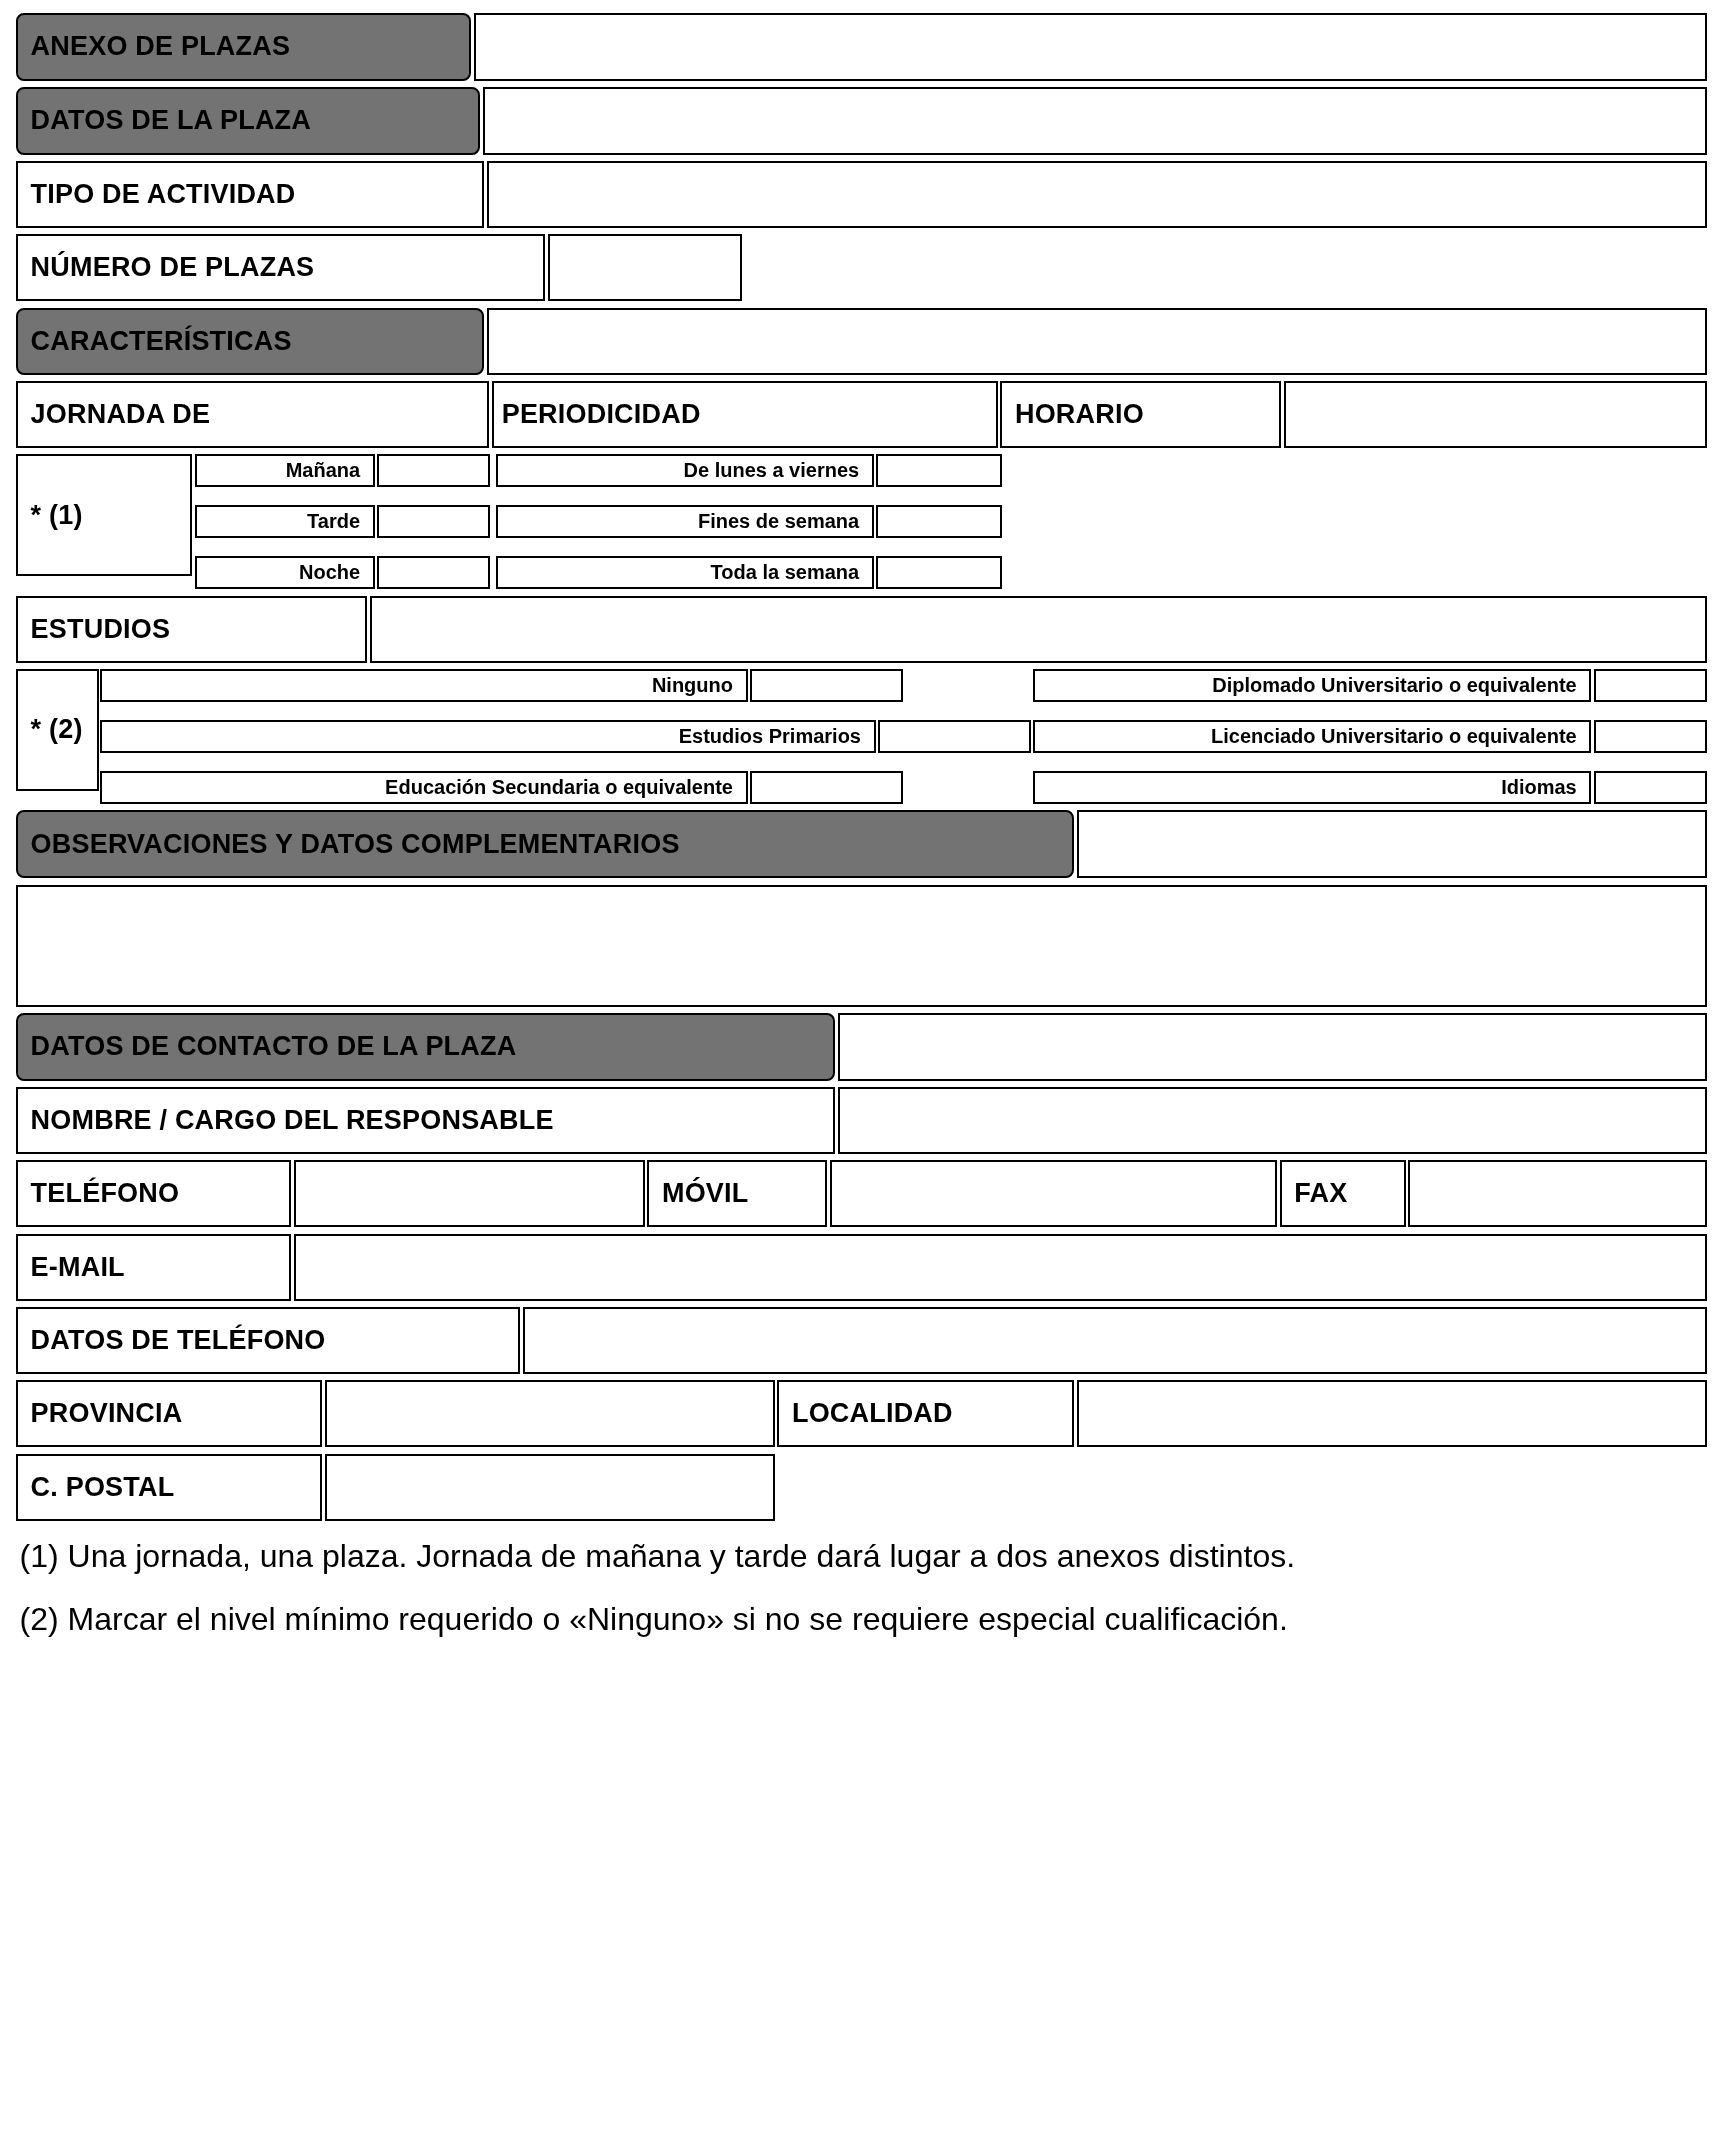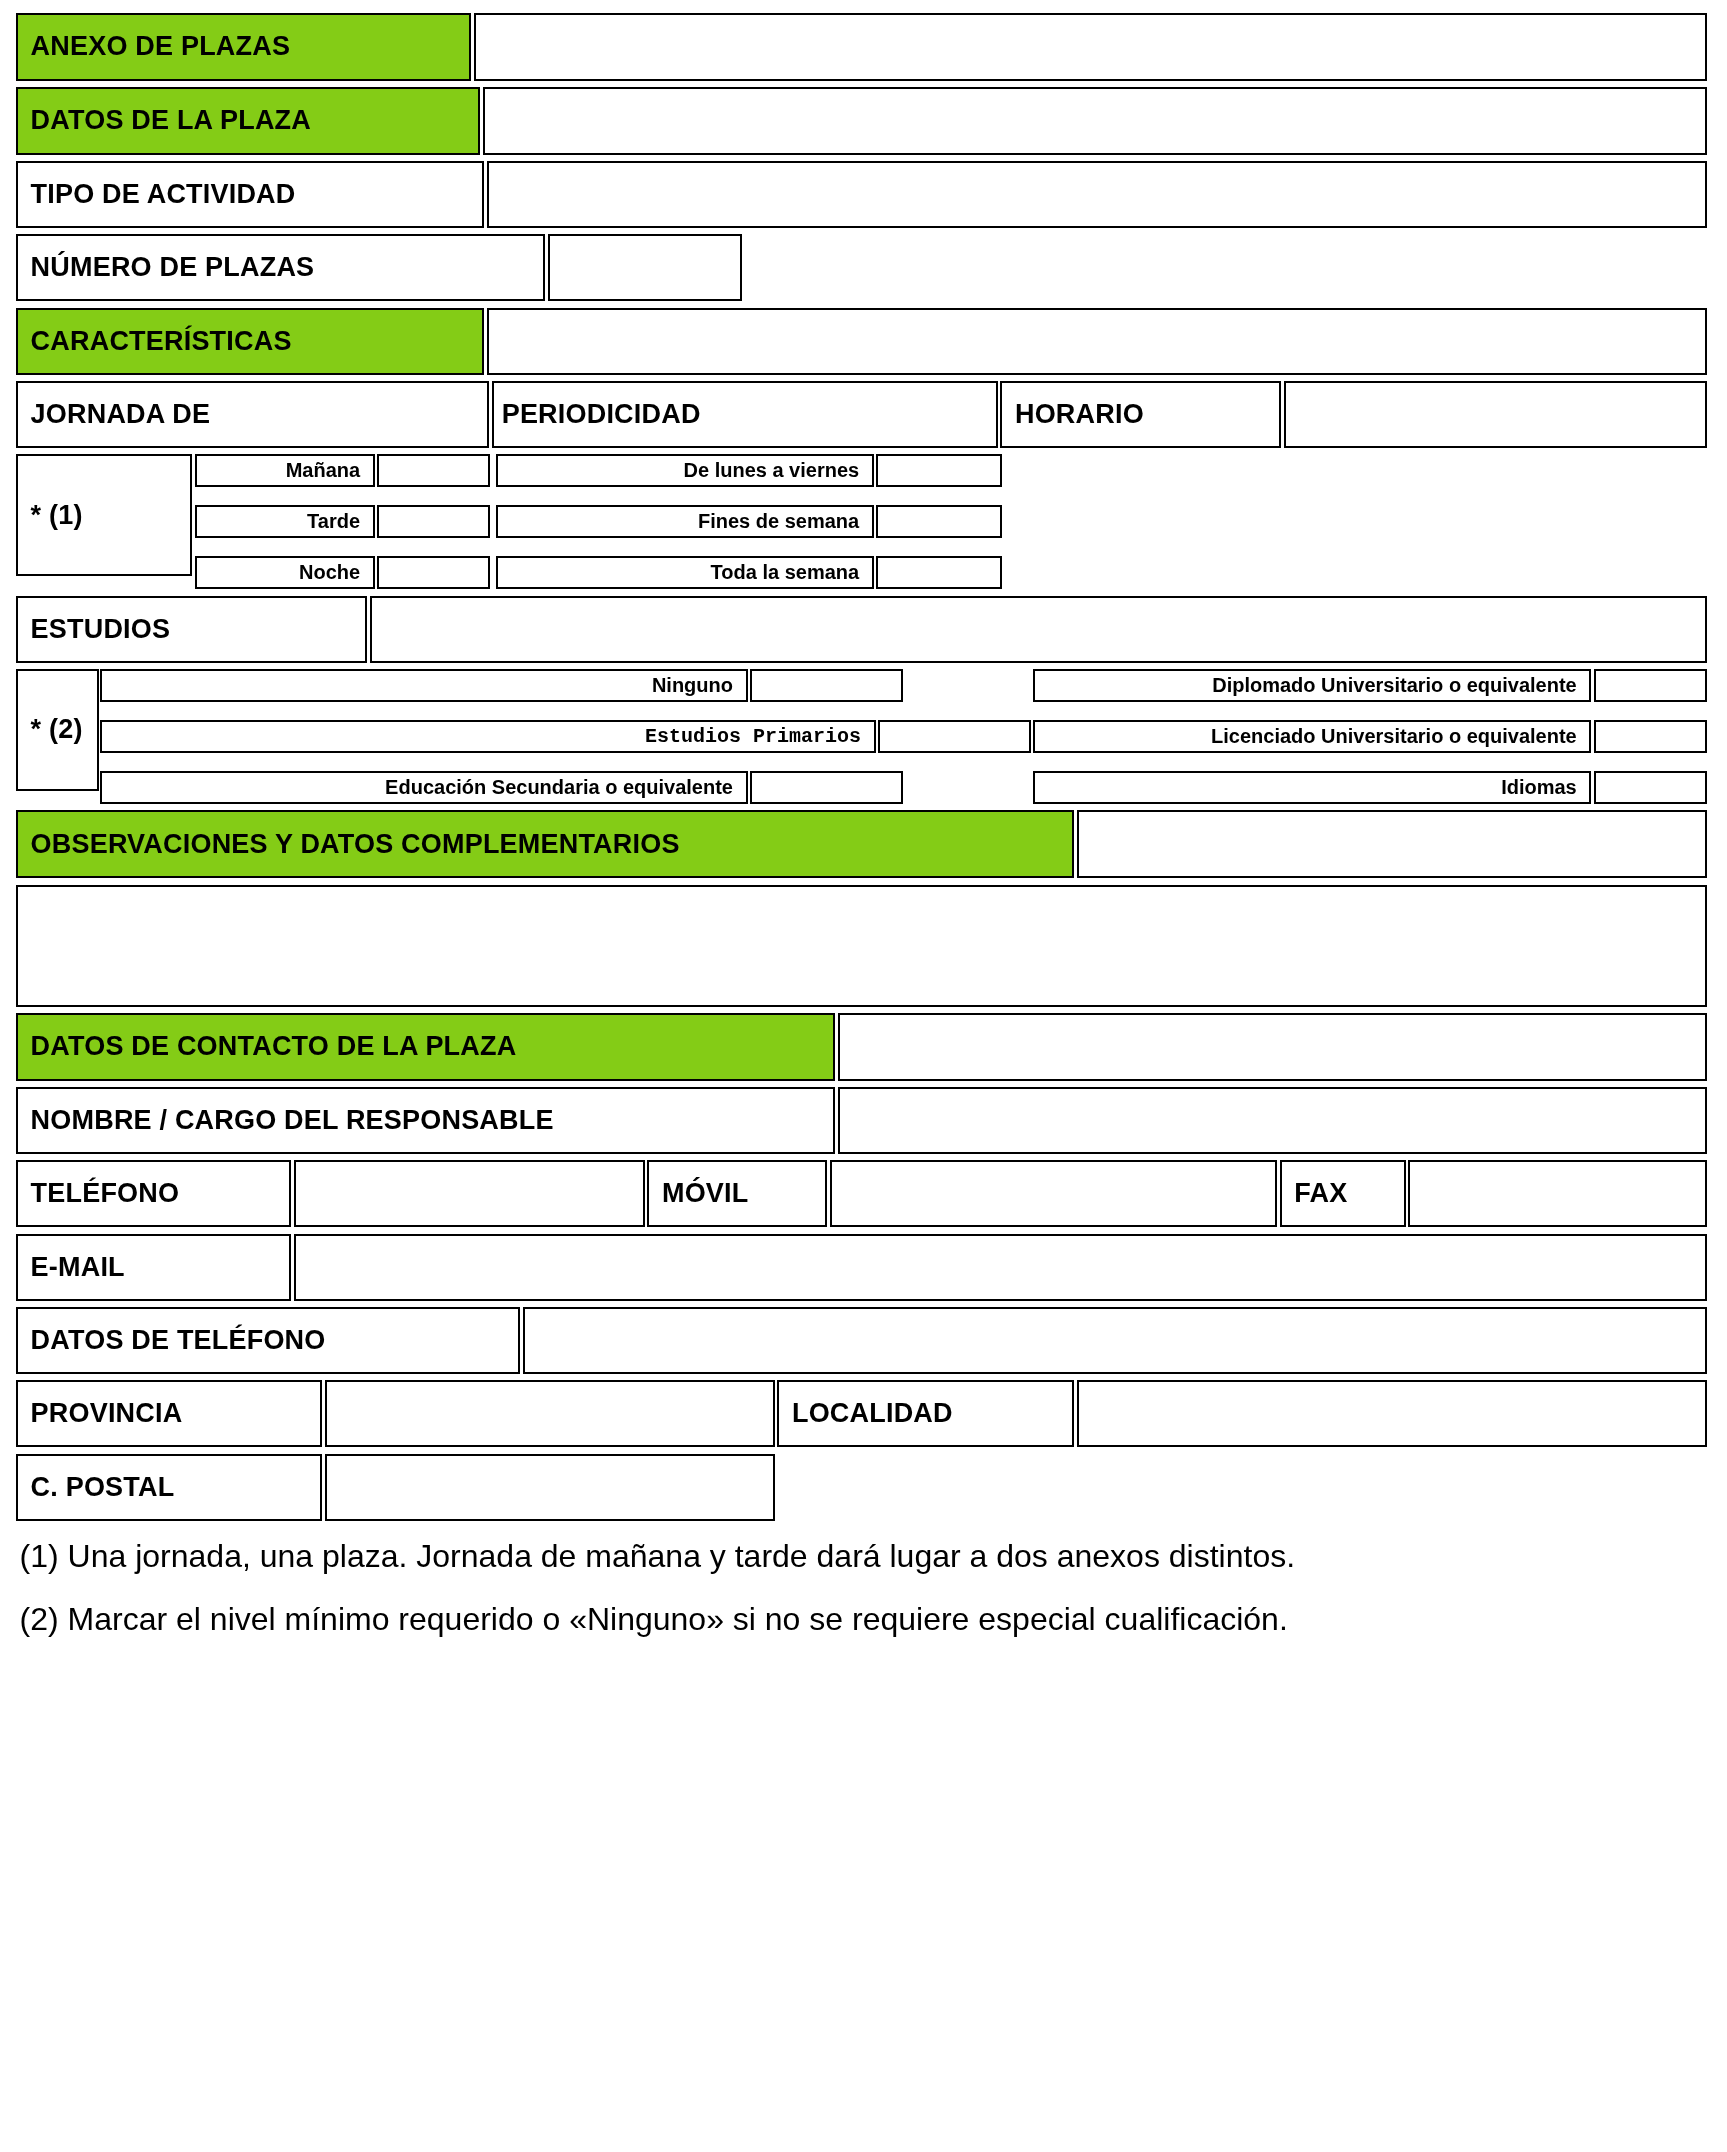--- a/index.html
+++ b/index.html
@@ -27,21 +27,22 @@
   }
   .cell {
     border: 2.7px solid #000000;
     box-sizing: border-box;
     display: flex;
     align-items: center;
     padding: 0 12.6px;
     background: #ffffff;
   }
   .cell.shaded {
-    background: #84cc16;
+    background: #737373;
+    border-radius: 8px;
   }
   .cell.big {
     font-size: 27px;
     font-weight: bold;
     letter-spacing: 0.2px;
   }
   .cell.small {
     font-size: 20px;
     font-weight: bold;
   }
@@ -176,21 +177,21 @@
     <div class="cell big" style="width:171px; height:122px;">* (2)</div>
     <div class="gap3"></div>
 
     <div class="stackwrap">
       <div class="stack-row">
         <div class="cell small right h-mini" style="width:648px;">Ninguno</div>
         <div class="gap3"></div>
         <div class="cell blank h-mini" style="width:153px;"></div>
       </div>
       <div class="stack-row">
-        <div class="cell small right h-mini" style="width:776px;font-family:Liberation Mono, monospace;">Estudios Primarios</div>
+        <div class="cell small right h-mini" style="width:776px;">Estudios Primarios</div>
         <div class="gap3"></div>
         <div class="cell blank h-mini" style="width:153px;"></div>
       </div>
       <div class="stack-row">
         <div class="cell small right h-mini" style="width:648px;">Educación Secundaria o equivalente</div>
         <div class="gap3"></div>
         <div class="cell blank h-mini" style="width:153px;"></div>
       </div>
     </div>
 

